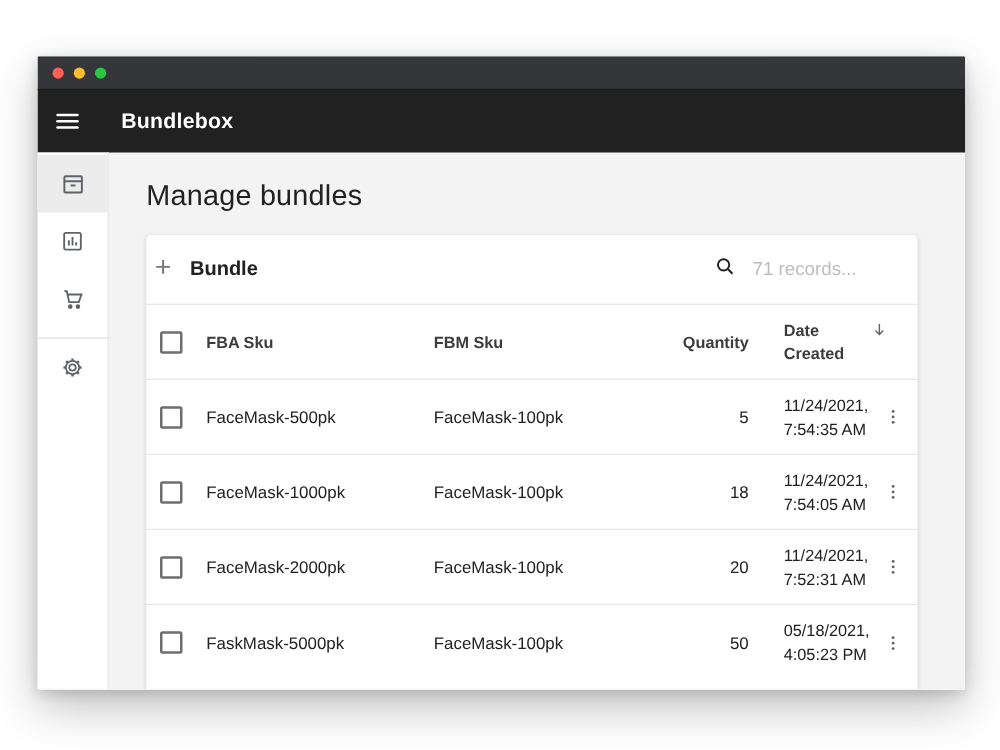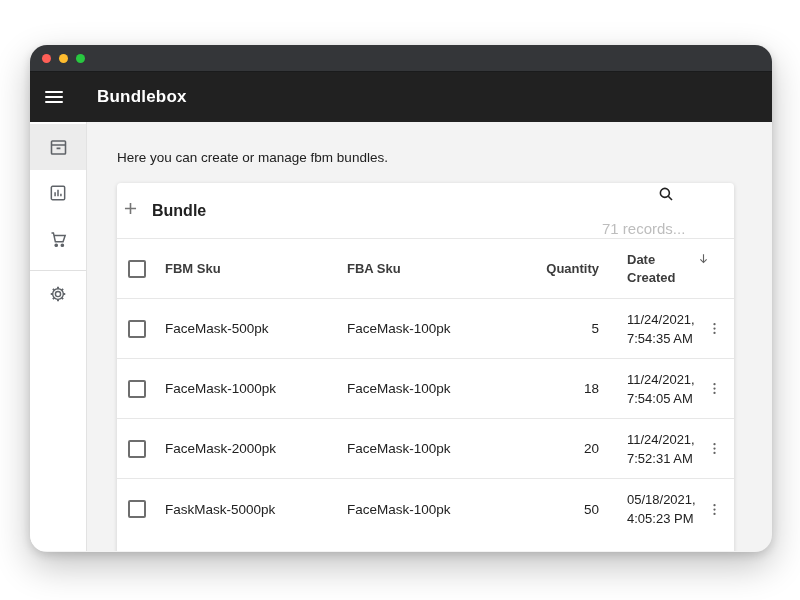--- a/index.html
+++ b/index.html
@@ -1,20 +1,20 @@
 <!DOCTYPE html>
 <html><head>
 <meta charset="utf-8">
 <style>
   * { margin:0; padding:0; box-sizing:border-box; }
   html,body { width:800px; height:600px; background:#ffffff; overflow:hidden;
               font-family:"Liberation Sans", sans-serif; }
 
   .window { position:absolute; left:30px; top:45px; width:742px; height:507px;
-            border-radius:17px; overflow:hidden; background:#f3f3f3;
+            border-radius:1px; overflow:hidden; background:#f3f3f3;
             box-shadow:0 14px 36px rgba(0,0,0,.24), 0 3px 10px rgba(0,0,0,.14); }
 
   
   .titlebar { height:27px; background:#343639; display:flex; align-items:center;
               padding-left:12px; gap:8px; border-bottom:1px solid #1a1b1c; }
   .light { width:9px; height:9px; border-radius:50%; }
   .light.red    { background:#ff5f57; }
   .light.yellow { background:#febc2e; }
   .light.green  { background:#28c840; }
 
@@ -42,21 +42,21 @@
 
   
   .card { margin-top:18px; margin-right:38px; background:#fff;
           border-radius:4px 4px 0 0; box-shadow:0 1px 4px rgba(0,0,0,.14);
           height:400px; }
 
   .toolbar { height:56px; display:flex; align-items:center; padding:0 4px;
              border-bottom:1px solid #e7e7e7; }
   .add-btn { display:flex; align-items:center; gap:12px; cursor:pointer; }
   .add-label { font-size:16px; font-weight:bold; color:#212121; }
-  .search { margin-left:auto; display:flex; align-items:center; gap:13px;flex-direction:column; }
+  .search { margin-left:auto; display:flex; align-items:center; gap:13px; }
   .search input { border:none; outline:none; font-size:15px; width:128px; color:#424242;
                   font-family:"Liberation Sans", sans-serif; background:transparent; }
   .search input::placeholder { color:#bdbdbd; }
 
   
   .trow { display:grid; grid-template-columns:48px 182px 172px 80px 96px 39px;
           align-items:center; min-height:60px; border-bottom:1px solid #e7e7e7; }
   .trow:last-child { border-bottom:none; }
   .cell-check { padding-left:11px; display:flex; align-items:center; }
   .checkbox { width:18px; height:18px; border:2px solid #6e6e6e; border-radius:2px;
@@ -134,21 +134,21 @@
               <line x1="16.4" y1="16.4" x2="18.1" y2="18.1"></line>
               <line x1="18.1" y1="5.9" x2="16.4" y2="7.6"></line>
               <line x1="7.6" y1="16.4" x2="5.9" y2="18.1"></line>
             </g>
           </svg>
         </span>
       </div>
     </div>
 
     <div class="main">
-      <div class="page-sub">Here you can create or manage fbm bundles.</div>
+      <div class="page-title">Manage bundles</div>
 
       <div class="card">
 
         <div class="toolbar">
           <div class="add-btn">
             <span>
               <svg width="19" height="19" viewBox="0 0 24 24" fill="none" stroke="#757575" stroke-width="2">
                 <line x1="12" y1="5" x2="12" y2="19"></line>
                   <line x1="5" y1="12" x2="19" y2="12"></line>
               </svg>
@@ -163,22 +163,22 @@
               </svg>
             </span>
             <input type="text" value="" placeholder="71 records..." style="">
           </div>
         </div>
 
         <div class="trow">
           <div class="cell-check">
             <span class="checkbox"></span>
           </div>
+          <div class="thead">FBA Sku</div>
           <div class="thead">FBM Sku</div>
-          <div class="thead">FBA Sku</div>
           <div class="thead qty">Quantity</div>
           <div class="thead date">
             <div class="date-head">
               <span>Date Created</span>
               <span>
                 <svg width="15" height="15" viewBox="0 0 24 24" fill="none" stroke="#616161" stroke-width="1.8">
                   <line x1="12" y1="5" x2="12" y2="18"></line>
                   <polyline points="7,13.5 12,18.5 17,13.5"></polyline>
                 </svg>
               </span>

